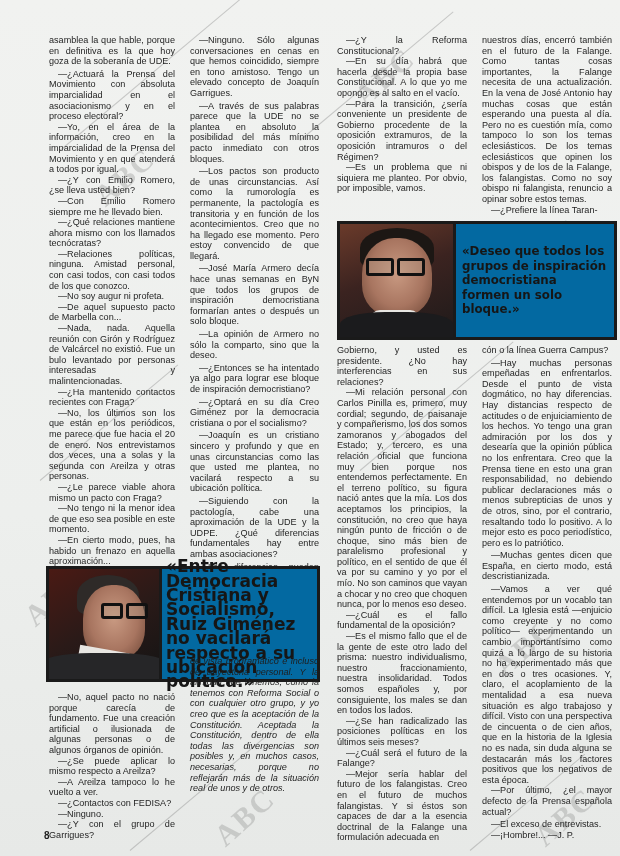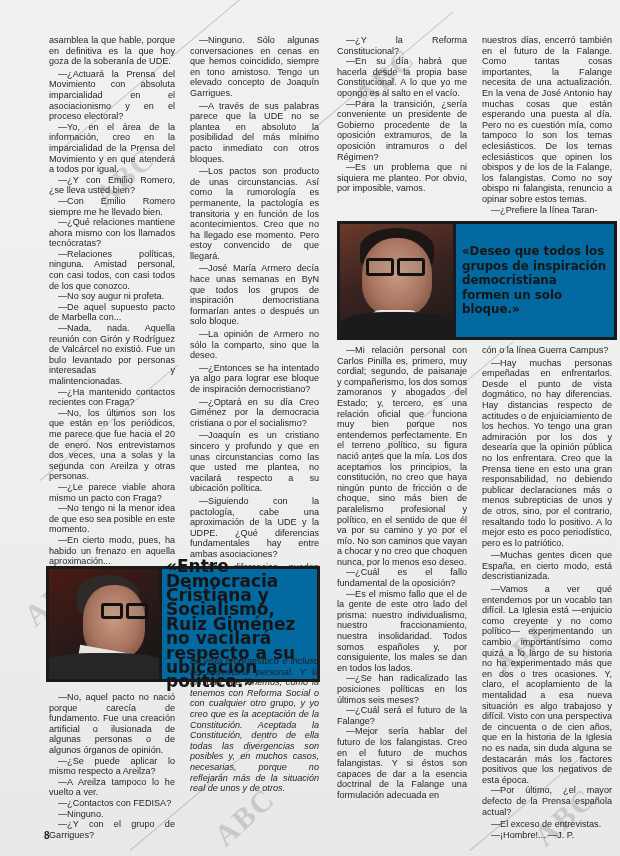--- a/index.html
+++ b/index.html
@@ -163,20 +163,21 @@
         <span style="width:28px;height:18px;"></span>
           <span style="width:28px;height:18px;"></span>
       </div>
       <div class="collar" style="left:30px;top:86px;width:50px;height:20px;border-radius:10px;"></div>
       <div class="suit" style="left:0;top:88px;width:113px;height:30px;"></div>
     </div>
     <div class="quote">«Deseo que todos los grupos de inspiración democristiana formen un solo bloque.»</div>
   </div>
 
   <div class="col" id="col3b">
+    <p class="noindent">Gobierno, y usted es presidente. ¿No hay interferencias en sus relaciones?</p>
     <p>—Mi relación personal con Carlos Pinilla es, primero, muy cordial; segundo, de paisanaje y compañerismo, los dos somos zamoranos y abogados del Estado; y, tercero, es una relación oficial que funciona muy bien porque nos entendemos perfectamente. En el terreno político, su figura nació antes que la mía. Los dos aceptamos los principios, la constitución, no creo que haya ningún punto de fricción o de choque, sino más bien de paralelismo profesional y político, en el sentido de que él va por su camino y yo por el mío. No son caminos que vayan a chocar y no creo que choquen nunca, por lo menos eso deseo.</p>
     <p>—¿Cuál es el fallo fundamental de la oposición?</p>
     <p>—Es el mismo fallo que el de la gente de este otro lado del prisma: nuestro individualismo, nuestro fraccionamiento, nuestra insolidaridad. Todos somos españoles y, por consiguiente, los males se dan en todos los lados.</p>
     <p>—¿Se han radicalizado las posiciones políticas en los últimos seis meses?</p>
     <p>—¿Cuál será el futuro de la Falange?</p>
     <p>—Mejor sería hablar del futuro de los falangistas. Creo en el futuro de muchos falangistas. Y si éstos son capaces de dar a la esencia doctrinal de la Falange una formulación adecuada en</p>
   </div>
 
   <div class="col" id="col4b">
     <p class="noindent">cón o la línea Guerra Campus?</p>

